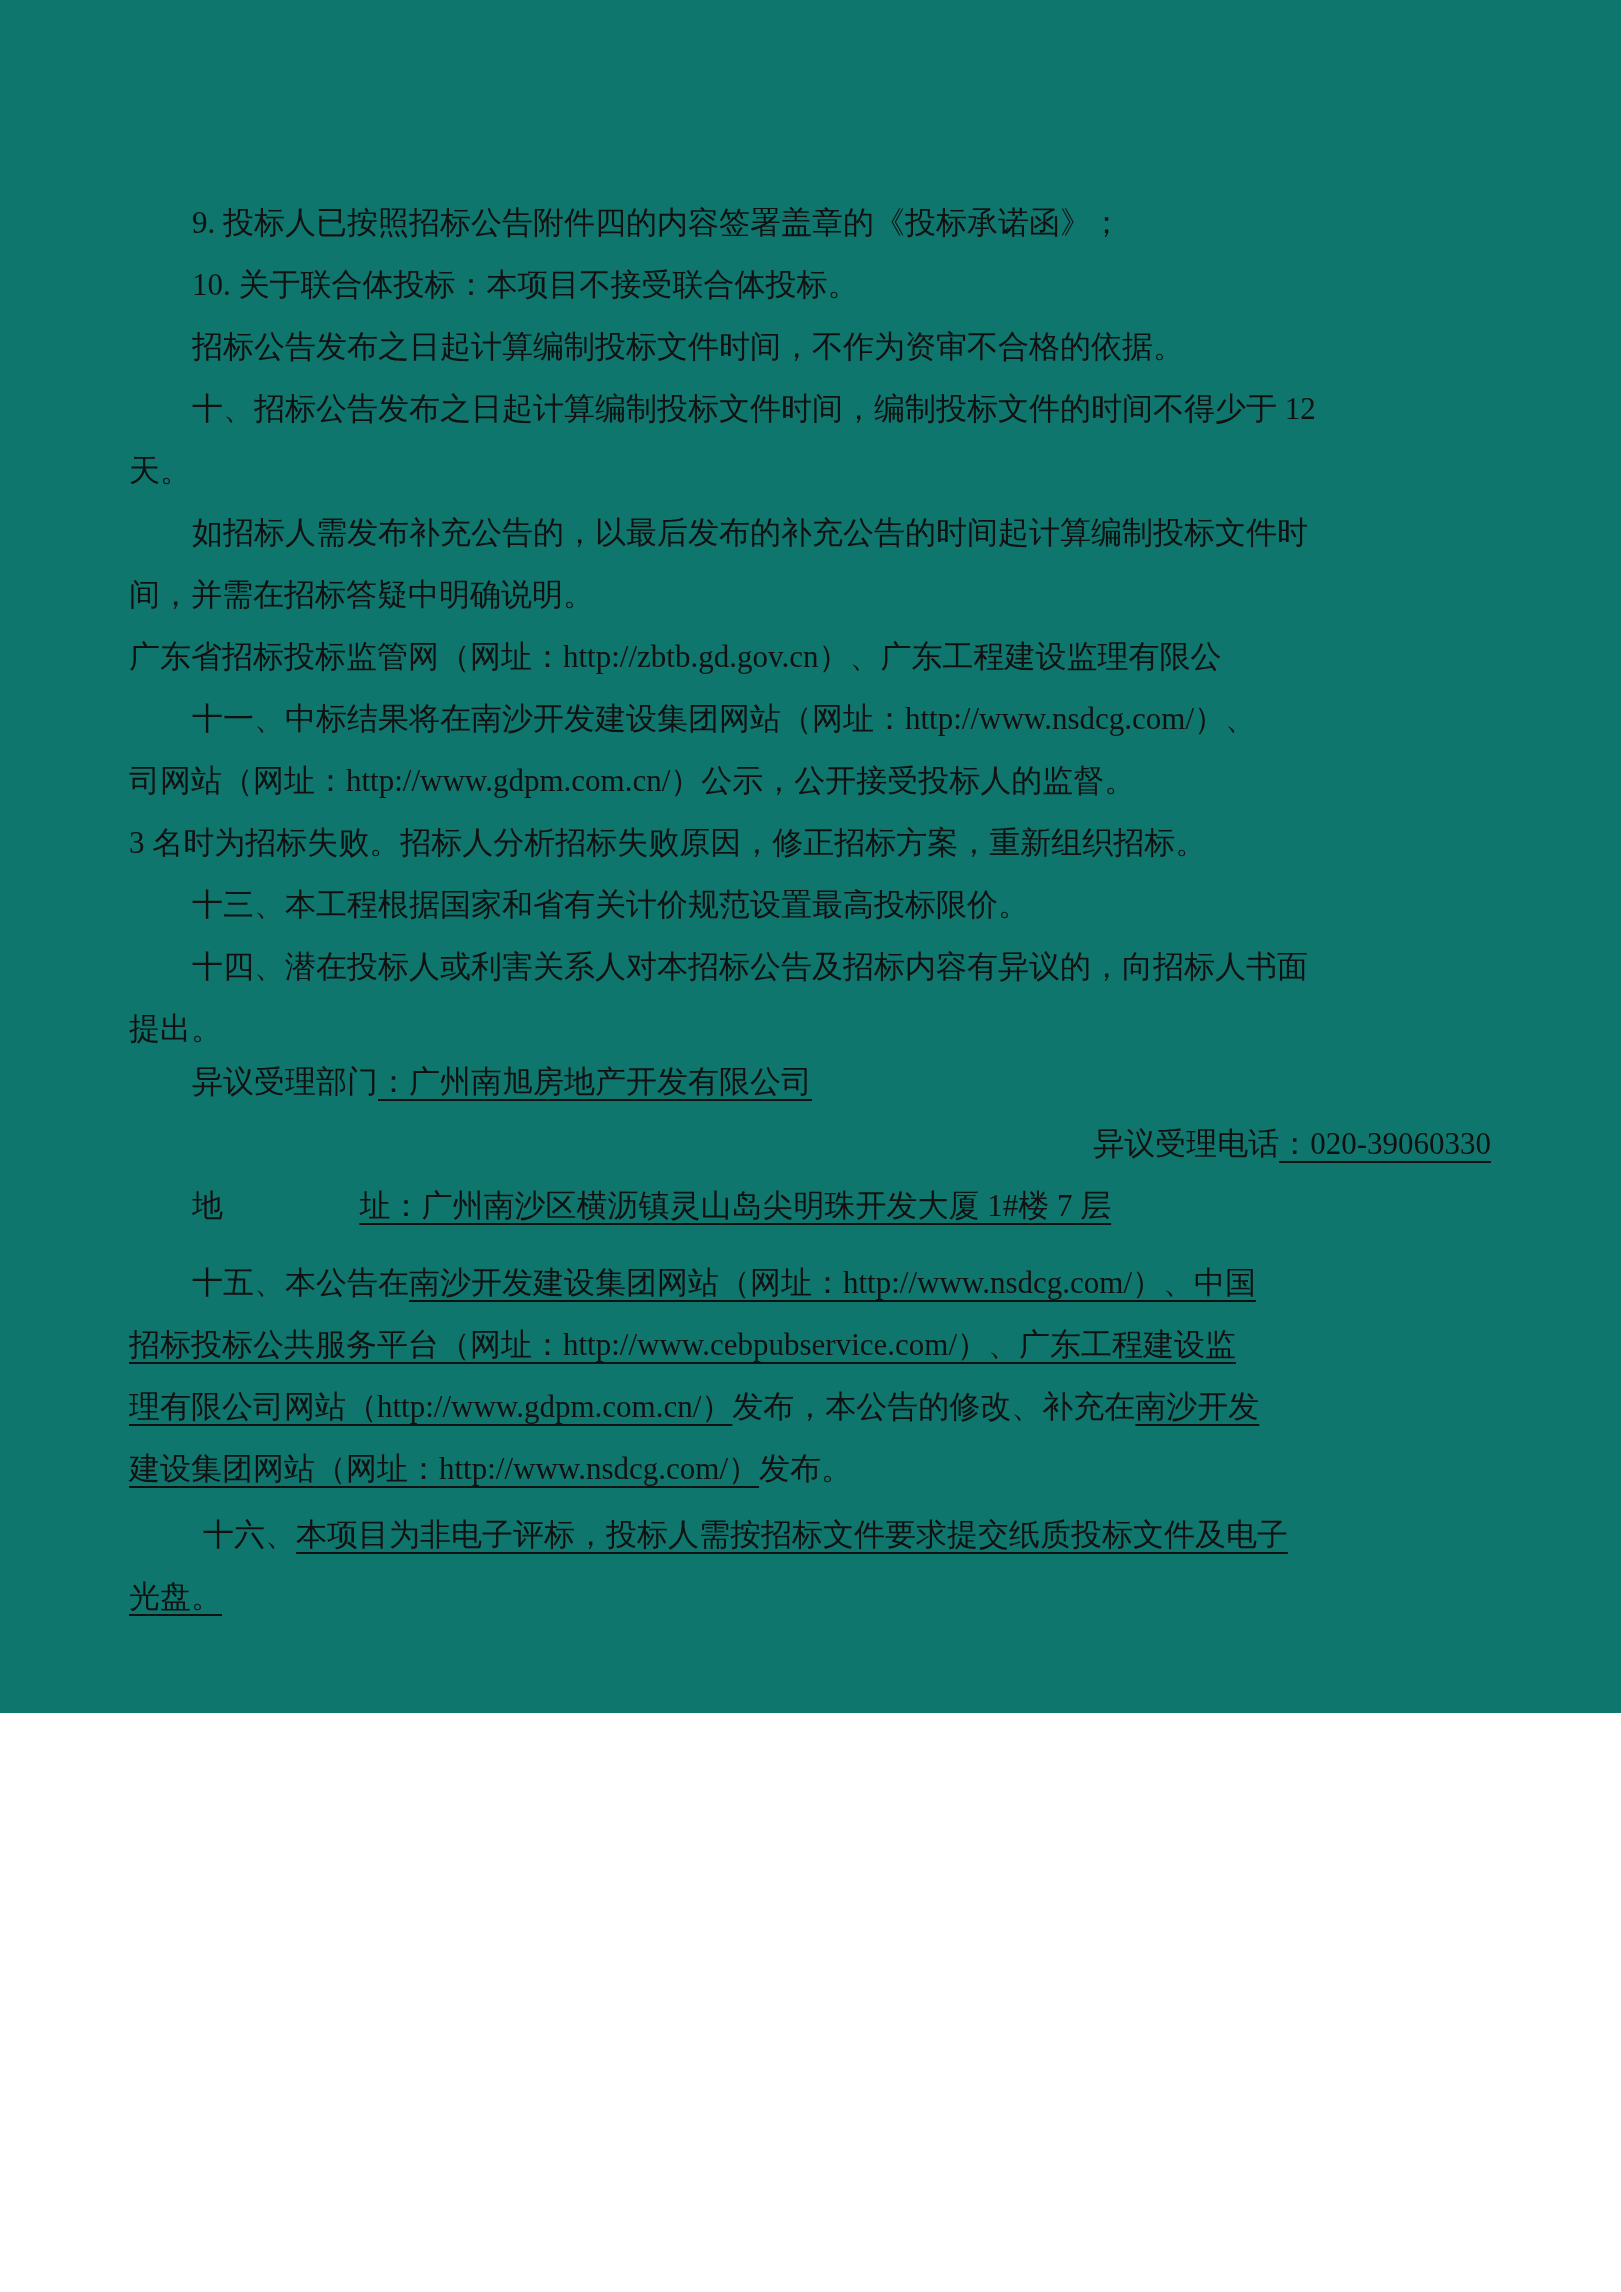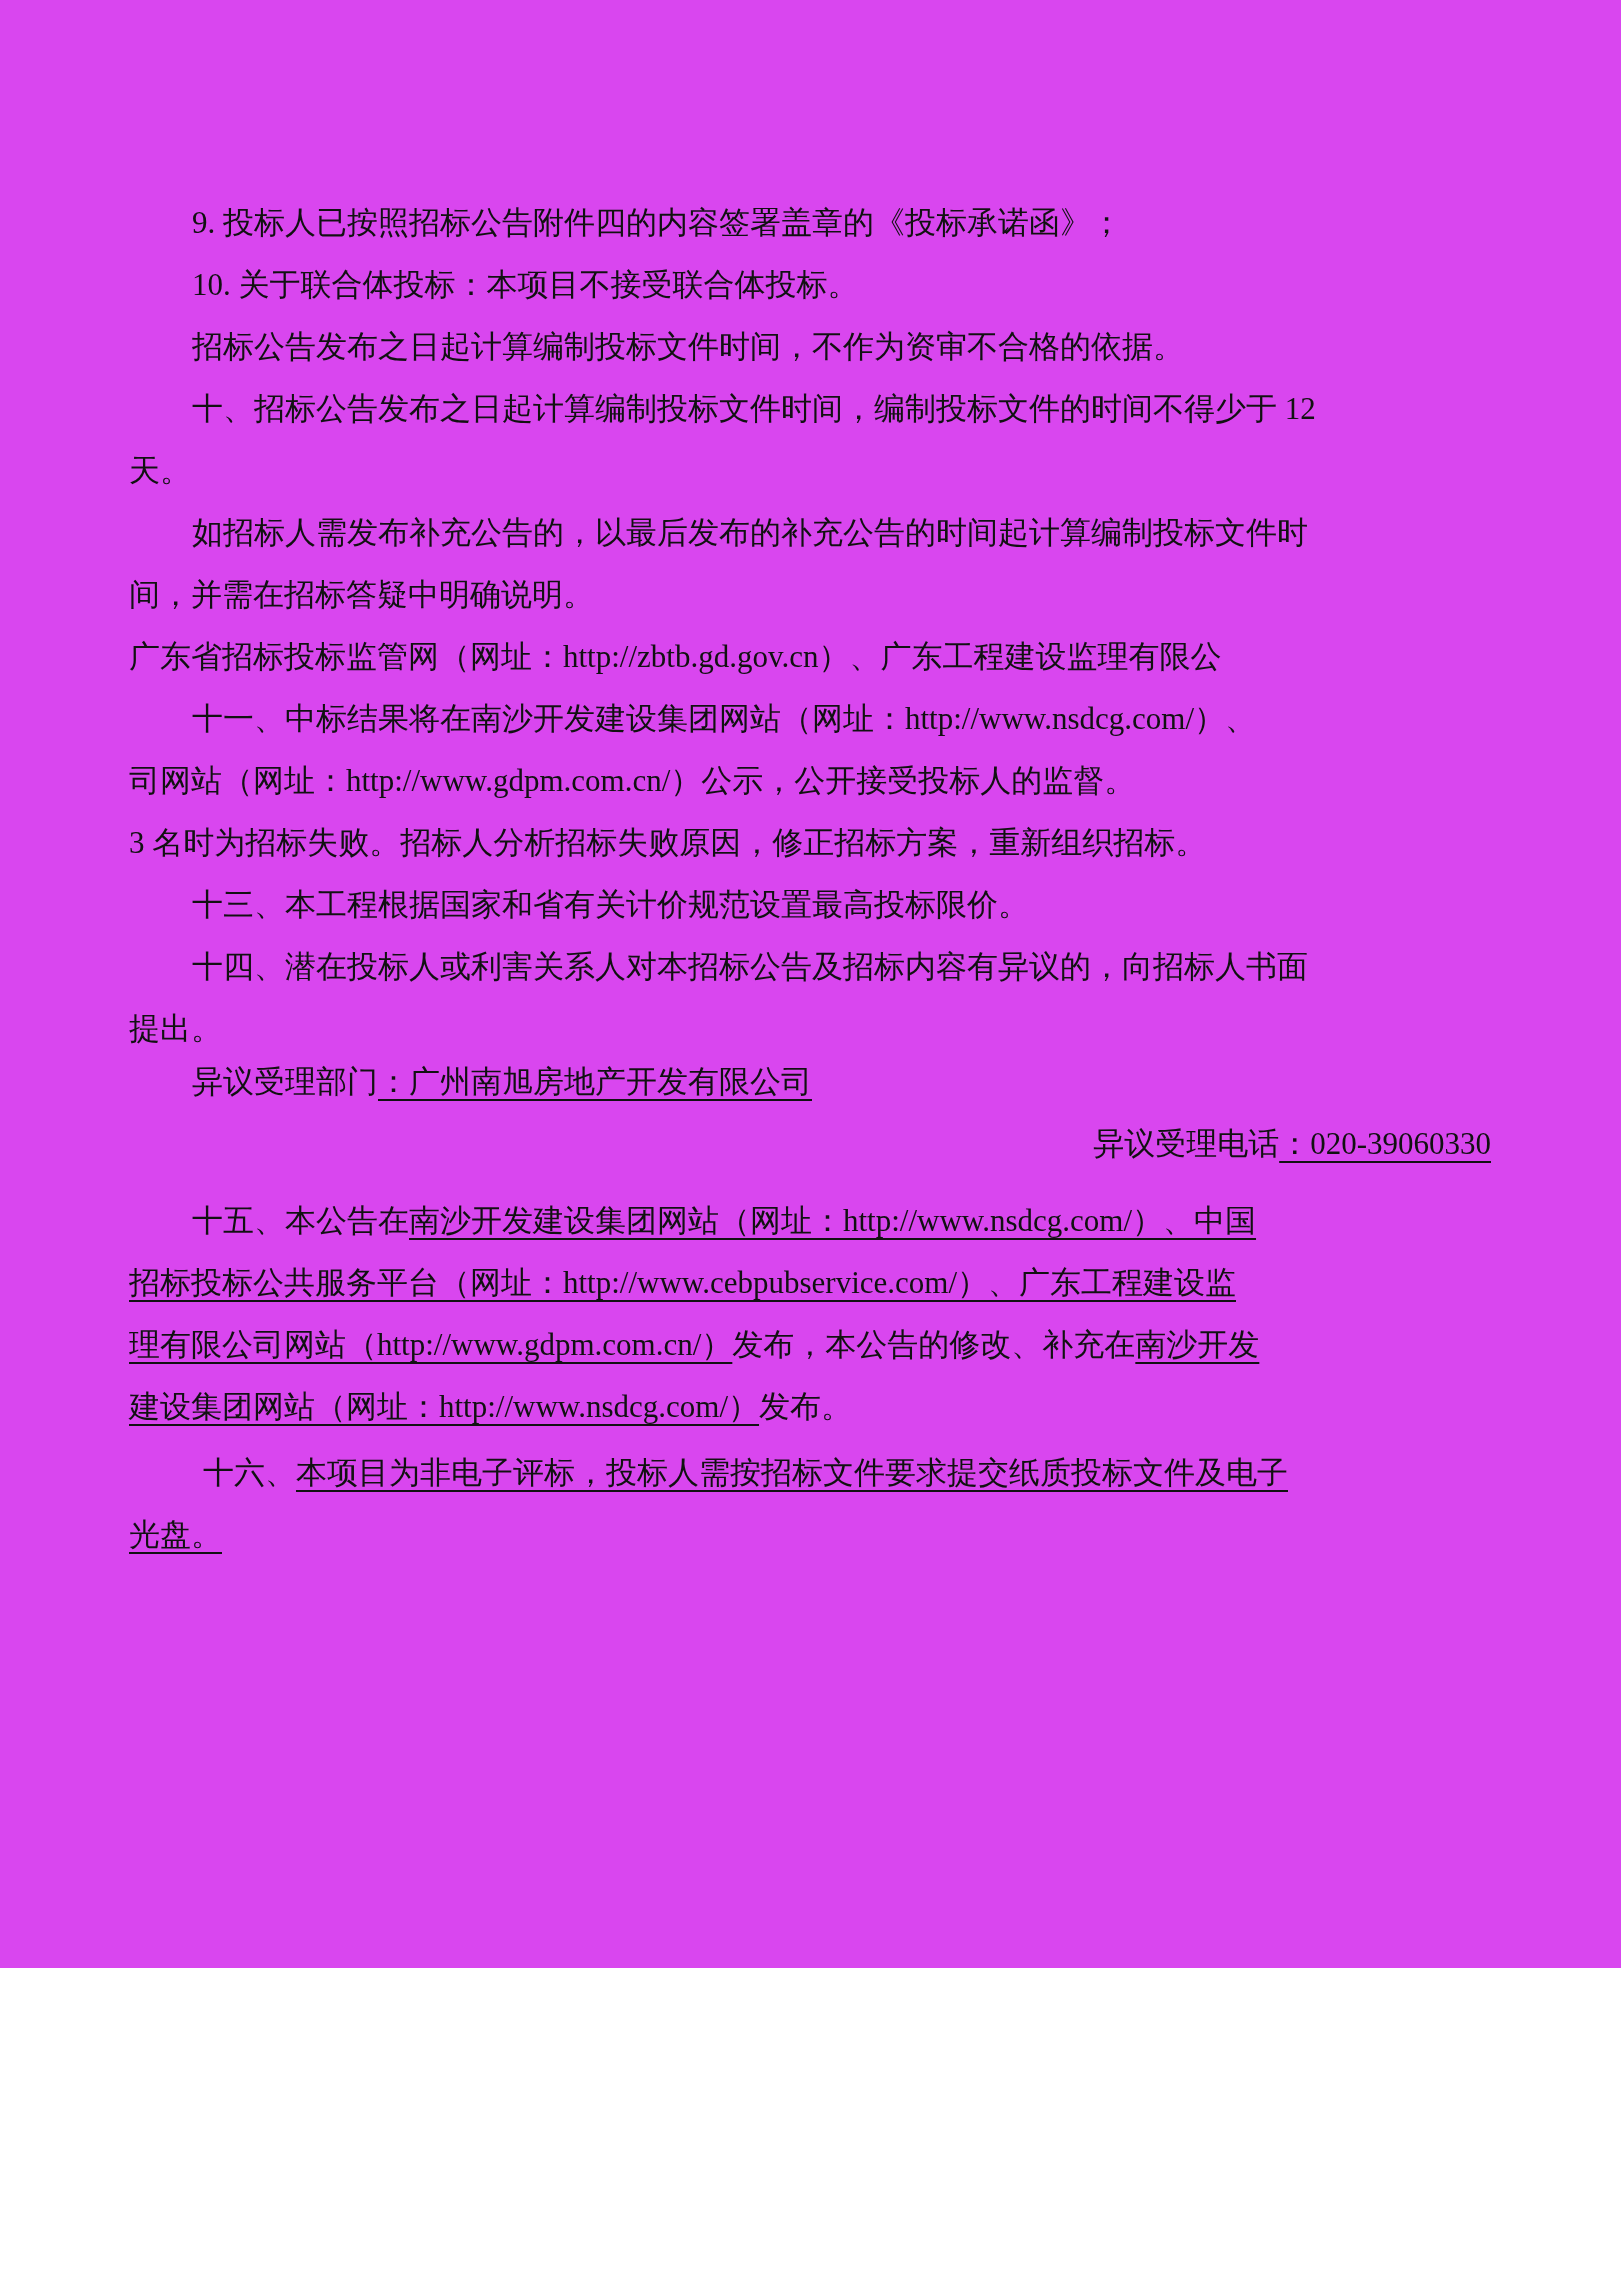--- a/index.html
+++ b/index.html
@@ -1,20 +1,20 @@
 <!DOCTYPE html>
 <html><head>
 <meta charset="utf-8">
 <style>
   html, body { margin: 0; padding: 0; background: #ffffff; }
   .page {
     position: relative;
     width: 1621px;
-    height: 1968px;
-    background: #d946ef;
+    height: 1713px;
+    background: #0f766e;
     color: #111111;
     font-family: "Liberation Serif", "DejaVu Serif", serif;
     overflow: hidden;
   }
   .content {
     position: absolute;
     left: 129px;
     top: 192px;
     width: 1362px;
     font-size: 31px;
@@ -54,20 +54,21 @@
       <div class="line"><span class="seg">间，并需在招标答疑中明确说明。</span></div>
       <div class="line"><span class="seg">广东省招标投标监管网（网址：http://zbtb.gd.gov.cn）、广东工程建设监理有限公</span></div>
       <div class="line" style="padding-left: 63px;"><span class="seg">十一、中标结果将在南沙开发建设集团网站（网址：http://www.nsdcg.com/）、</span></div>
       <div class="line"><span class="seg">司网站（网址：http://www.gdpm.com.cn/）公示，公开接受投标人的监督。</span></div>
       <div class="line"><span class="seg">3 名时为招标失败。招标人分析招标失败原因，修正招标方案，重新组织招标。</span></div>
       <div class="line" style="padding-left: 63px;"><span class="seg">十三、本工程根据国家和省有关计价规范设置最高投标限价。</span></div>
       <div class="line" style="padding-left: 63px;"><span class="seg">十四、潜在投标人或利害关系人对本招标公告及招标内容有异议的，向招标人书面</span></div>
       <div class="line"><span class="seg">提出。</span></div>
       <div class="line" style="padding-left: 63px; margin-top: -8.8px;"><span class="seg">异议受理部门</span><span class="seg u">：广州南旭房地产开发有限公司</span></div>
       <div class="line" style="padding-left: 63px; text-align: right;"><span class="seg">异议受理电话</span><span class="seg u">：020-39060330</span></div>
+      <div class="line" style="padding-left: 63px;"><span class="seg">地</span><span class="gap" style="width: 4.4em;"></span><span class="seg u">址：广州南沙区横沥镇灵山岛尖明珠开发大厦 1#楼 7 层</span></div>
       <div class="line" style="padding-left: 63px; margin-top: 14.7px;"><span class="seg">十五、本公告在</span><span class="seg u">南沙开发建设集团网站（网址：http://www.nsdcg.com/）、中国</span></div>
       <div class="line"><span class="seg u">招标投标公共服务平台（网址：http://www.cebpubservice.com/）、广东工程建设监</span></div>
       <div class="line"><span class="seg u">理有限公司网站（http://www.gdpm.com.cn/）</span><span class="seg">发布，本公告的修改、补充在</span><span class="seg u">南沙开发</span></div>
       <div class="line"><span class="seg u">建设集团网站（网址：http://www.nsdcg.com/）</span><span class="seg">发布。</span></div>
       <div class="line" style="padding-left: 74px; margin-top: 3.9px;"><span class="seg">十六、</span><span class="seg u">本项目为非电子评标，投标人需按招标文件要求提交纸质投标文件及电子</span></div>
       <div class="line"><span class="seg u">光盘。</span></div>
     </div>
   <div class="footer">- 4 -</div>
 </div>
 

